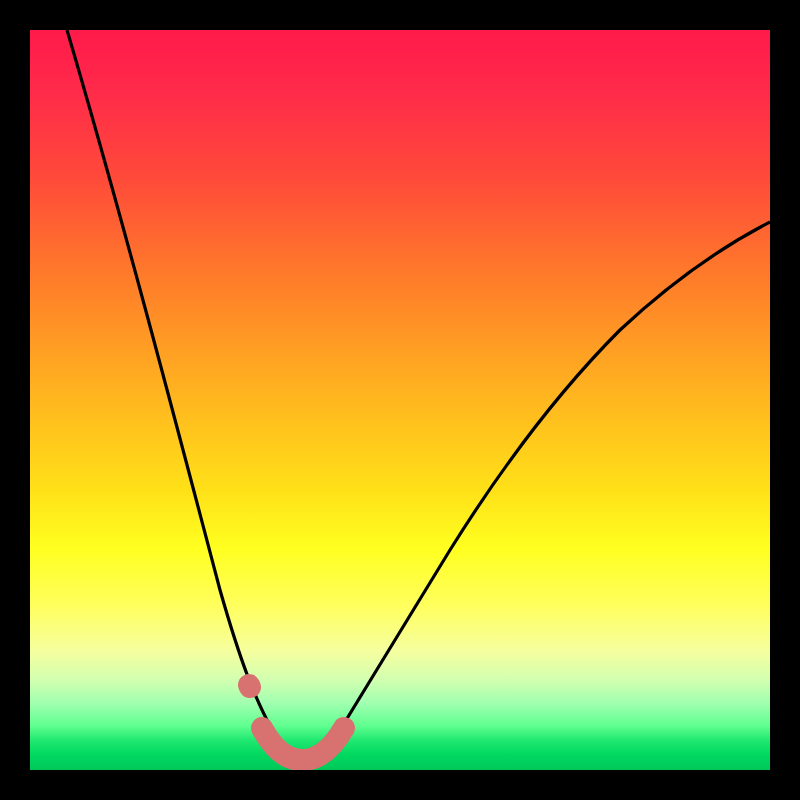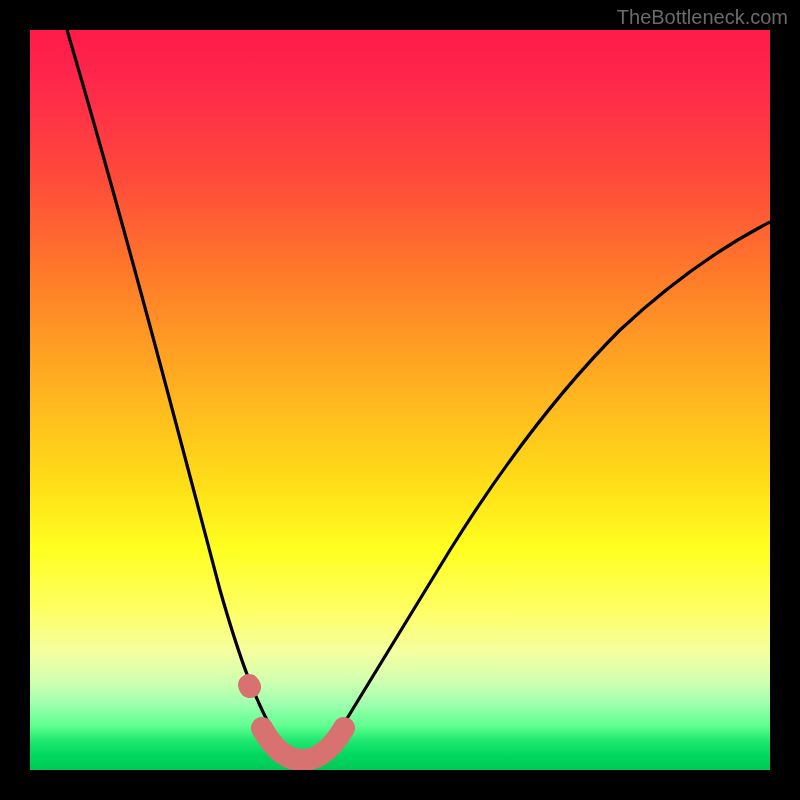--- a/index.html
+++ b/index.html
@@ -61,21 +61,20 @@
     left: 0;
     top: 0;
     width: 100%;
     height: 100%;
   }
 </style>
 </head>
 <body>
 
 <div class="outer">
-  <div class="watermark">TheBottleneck.com</div>
 
   <div class="plot">
     <div class="gradient"></div>
 
     <svg class="curve" viewBox="0 0 740 740" preserveAspectRatio="none">
 
       <path d="M 37 0
                C 90 180, 140 370, 190 560
                C 210 630, 225 670, 245 705
                C 255 720, 265 728, 275 728

